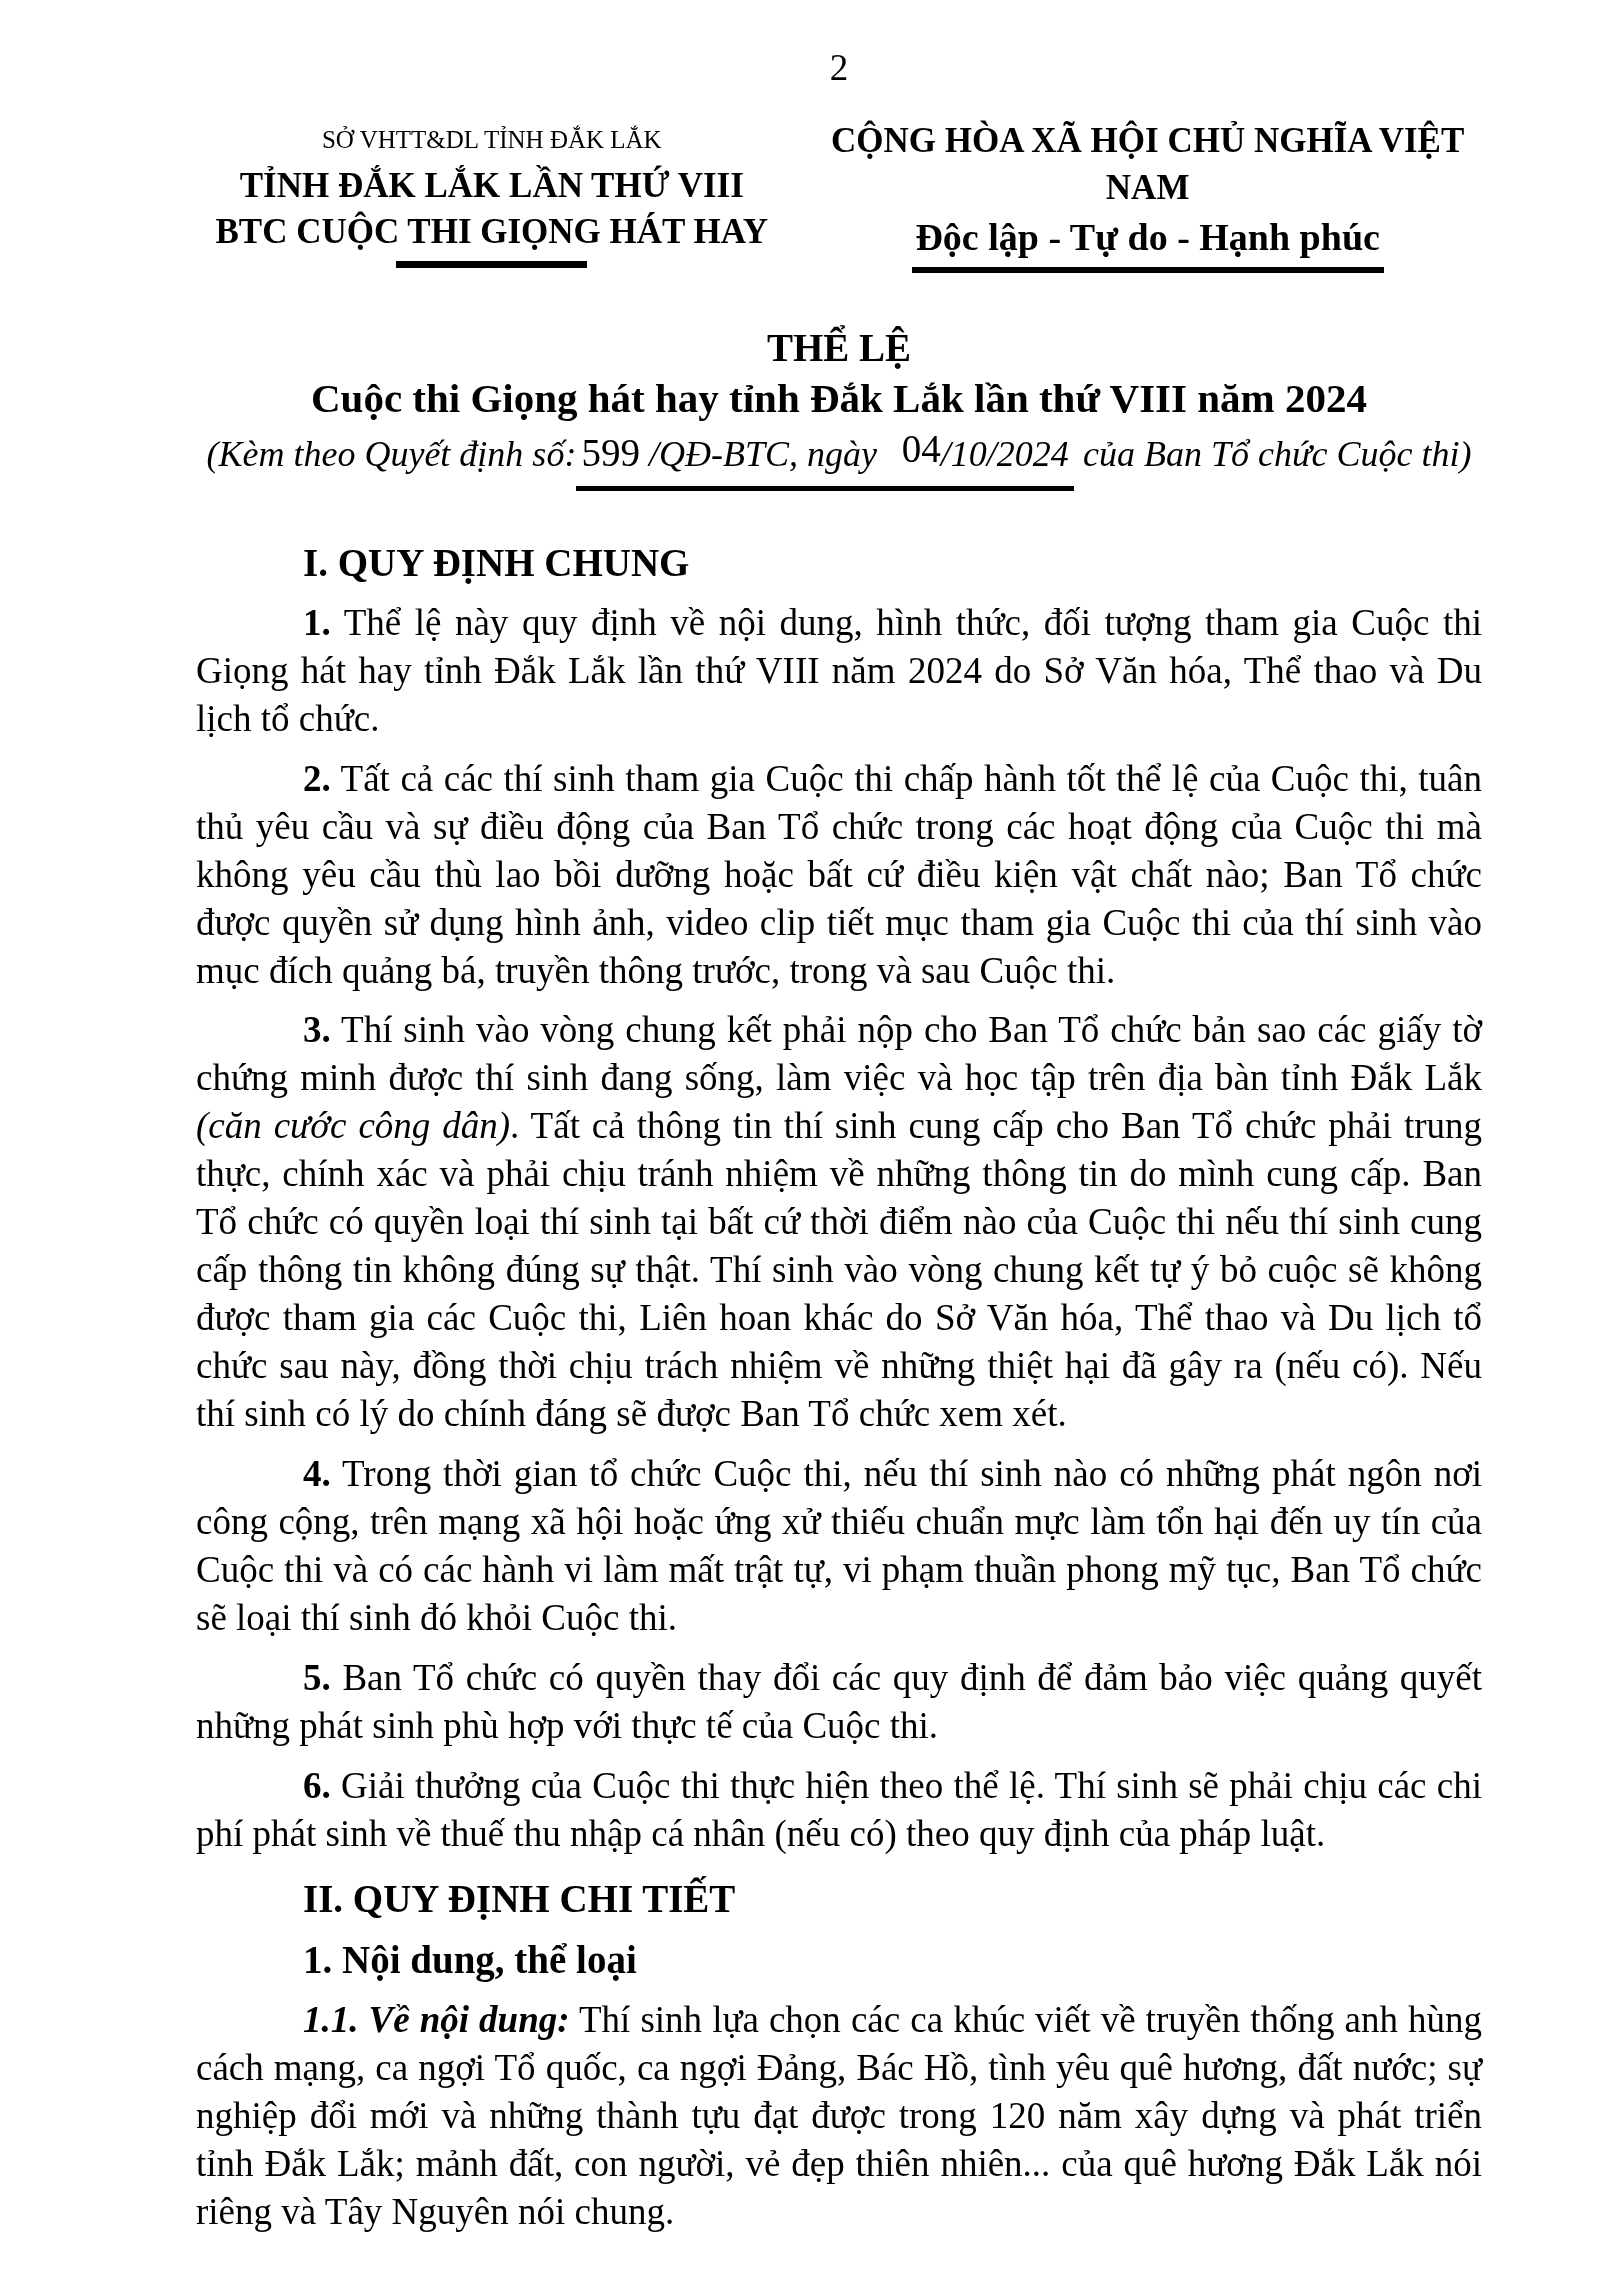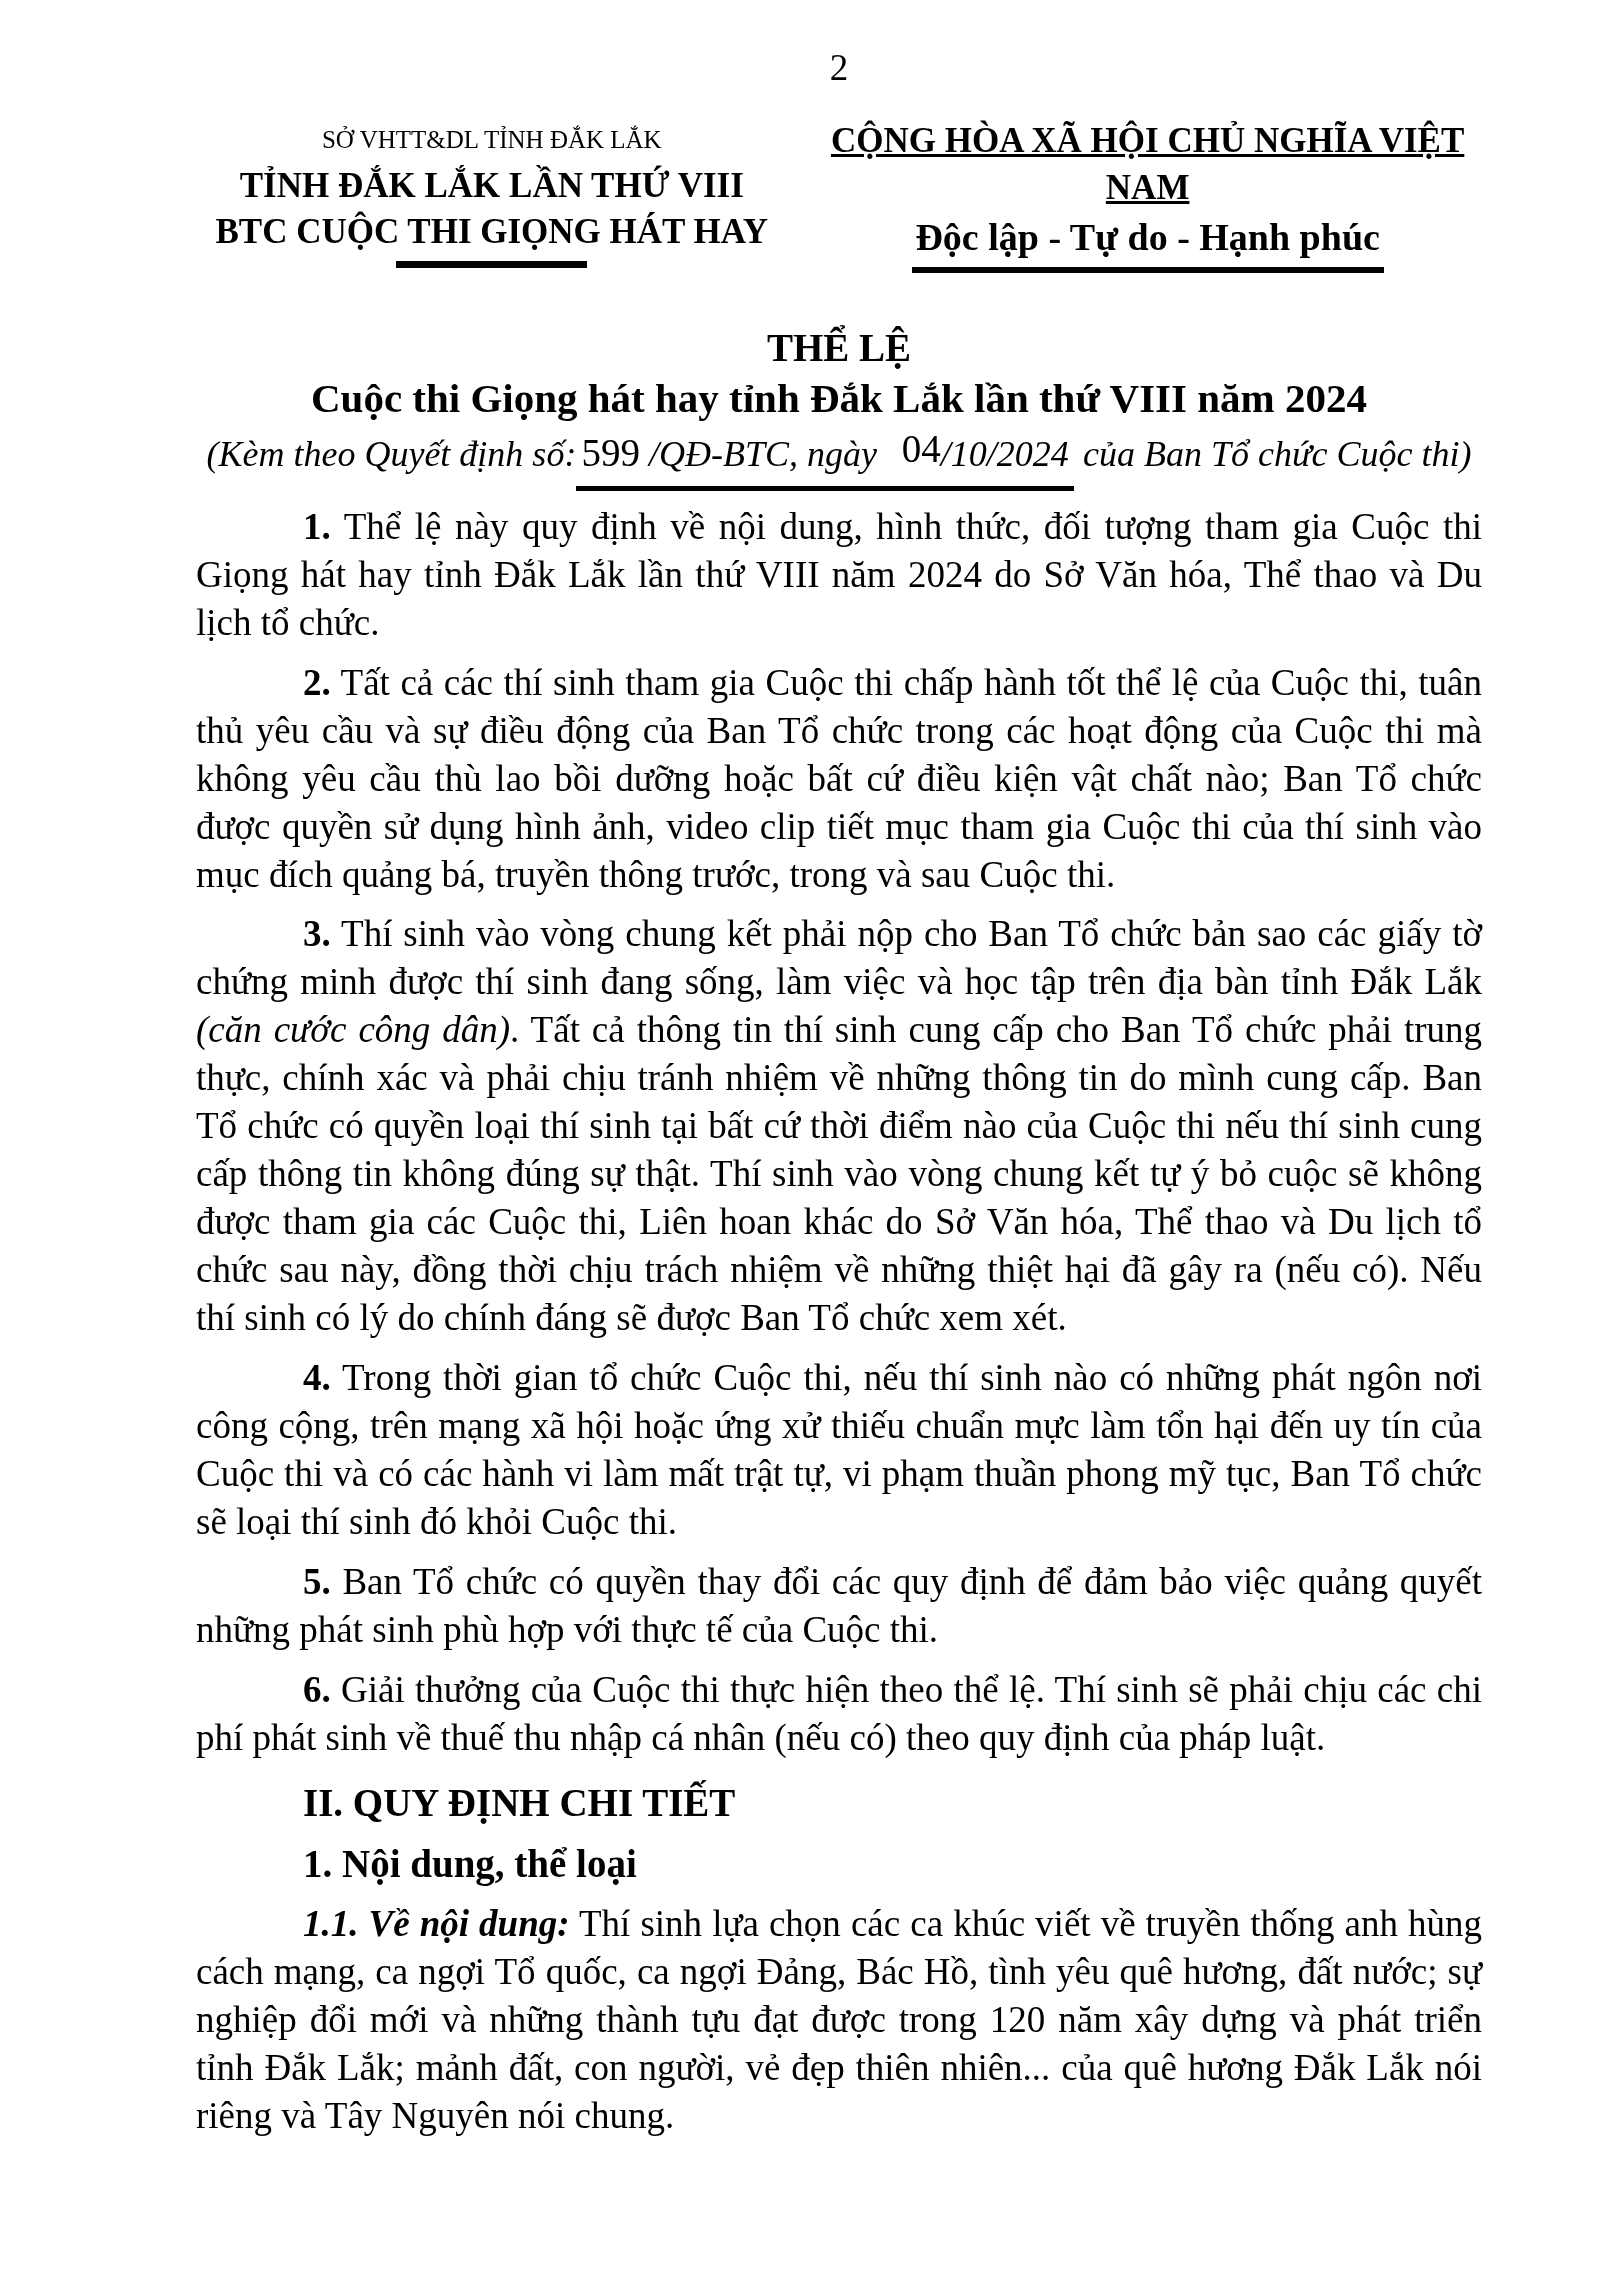--- a/index.html
+++ b/index.html
@@ -16,21 +16,21 @@
     overflow:hidden;
   }
   .page-number { text-align:center; font-size:37px; line-height:43px; }
 
   .header-row { display:flex; justify-content:space-between; align-items:flex-start; margin-top:27.5px; }
   .header-left { width:46%; text-align:center; }
   .hl1 { font-size:25px; line-height:46px; font-weight:normal; }
   .hl2 { font-size:35px; line-height:46px; font-weight:bold; }
   .rule-left { width:191px; height:6.5px; background:#000; margin:6.5px auto 0; }
   .header-right { width:52%; text-align:center; }
-  .hr1 { font-size:35px; line-height:47px; font-weight:bold;text-decoration:underline; }
+  .hr1 { font-size:35px; line-height:47px; font-weight:bold; }
   .hr2 { display:inline-block; font-size:38px; line-height:46px; font-weight:bold;
          border-bottom:6.5px solid #000; padding:0 3.9px 6.5px; margin-top:3.9px; }
 
   .title-block { margin-top:51px; text-align:center; }
   .doc-type  { font-size:39px; line-height:48px; font-weight:bold; }
   .doc-title { font-size:41px; line-height:52px; font-weight:bold; }
   .decree    { font-size:36px; line-height:56px; font-style:italic; margin-top:1.3px; }
   .decree .u { display:inline-block; border-bottom:5.2px solid #000; padding:0 5.2px 3.9px; }
   .decree .filled { font-style:normal; font-size:39px; }
   .decree .day { margin-left:15.7px; position:relative; top:-3.9px;text-align:right; }
@@ -65,20 +65,21 @@
       <div><span class="hr2">Độc lập - Tự do - Hạnh phúc</span></div>
     </div>
   </div>
 
   <div class="title-block">
     <div class="doc-type">THỂ LỆ</div>
     <div class="doc-title">Cuộc thi Giọng hát hay tỉnh Đắk Lắk lần thứ VIII năm 2024</div>
     <div class="decree"><span>(Kèm theo Quyết định số:</span><span class="u"><span class="filled">599</span><span> /QĐ-BTC, ngày </span><span class="filled day">04</span><span>/10/2024</span></span><span> của Ban Tổ chức Cuộc thi)</span></div>
   </div>
 
+  <div class="heading h1-main">I. QUY ĐỊNH CHUNG</div>
 
   <p class="para"><span class="b">1.</span><span> Thể lệ này quy định về nội dung, hình thức, đối tượng tham gia Cuộc thi Giọng hát hay tỉnh Đắk Lắk lần thứ VIII năm 2024 do Sở Văn hóa, Thể thao và Du lịch tổ chức.</span></p>
 
   <p class="para"><span class="b">2.</span><span> Tất cả các thí sinh tham gia Cuộc thi chấp hành tốt thể lệ của Cuộc thi, tuân thủ yêu cầu và sự điều động của Ban Tổ chức trong các hoạt động của Cuộc thi mà không yêu cầu thù lao bồi dưỡng hoặc bất cứ điều kiện vật chất nào; Ban Tổ chức được quyền sử dụng hình ảnh, video clip tiết mục tham gia Cuộc thi của thí sinh vào mục đích quảng bá, truyền thông trước, trong và sau Cuộc thi.</span></p>
 
   <p class="para"><span class="b">3.</span><span> Thí sinh vào vòng chung kết phải nộp cho Ban Tổ chức bản sao các giấy tờ chứng minh được thí sinh đang sống, làm việc và học tập trên địa bàn tỉnh Đắk Lắk </span><span class="i">(căn cước công dân)</span><span>. Tất cả thông tin thí sinh cung cấp cho Ban Tổ chức phải trung thực, chính xác và phải chịu tránh nhiệm về những thông tin do mình cung cấp. Ban Tổ chức có quyền loại thí sinh tại bất cứ thời điểm nào của Cuộc thi nếu thí sinh cung cấp thông tin không đúng sự thật. Thí sinh vào vòng chung kết tự ý bỏ cuộc sẽ không được tham gia các Cuộc thi, Liên hoan khác do Sở Văn hóa, Thể thao và Du lịch tổ chức sau này, đồng thời chịu trách nhiệm về những thiệt hại đã gây ra (nếu có). Nếu thí sinh có lý do chính đáng sẽ được Ban Tổ chức xem xét.</span></p>
 
   <p class="para"><span class="b">4.</span><span> Trong thời gian tổ chức Cuộc thi, nếu thí sinh nào có những phát ngôn nơi công cộng, trên mạng xã hội hoặc ứng xử thiếu chuẩn mực làm tổn hại đến uy tín của Cuộc thi và có các hành vi làm mất trật tự, vi phạm thuần phong mỹ tục, Ban Tổ chức sẽ loại thí sinh đó khỏi Cuộc thi.</span></p>
 
   <p class="para"><span class="b">5.</span><span> Ban Tổ chức có quyền thay đổi các quy định để đảm bảo việc quảng quyết những phát sinh phù hợp với thực tế của Cuộc thi.</span></p>

